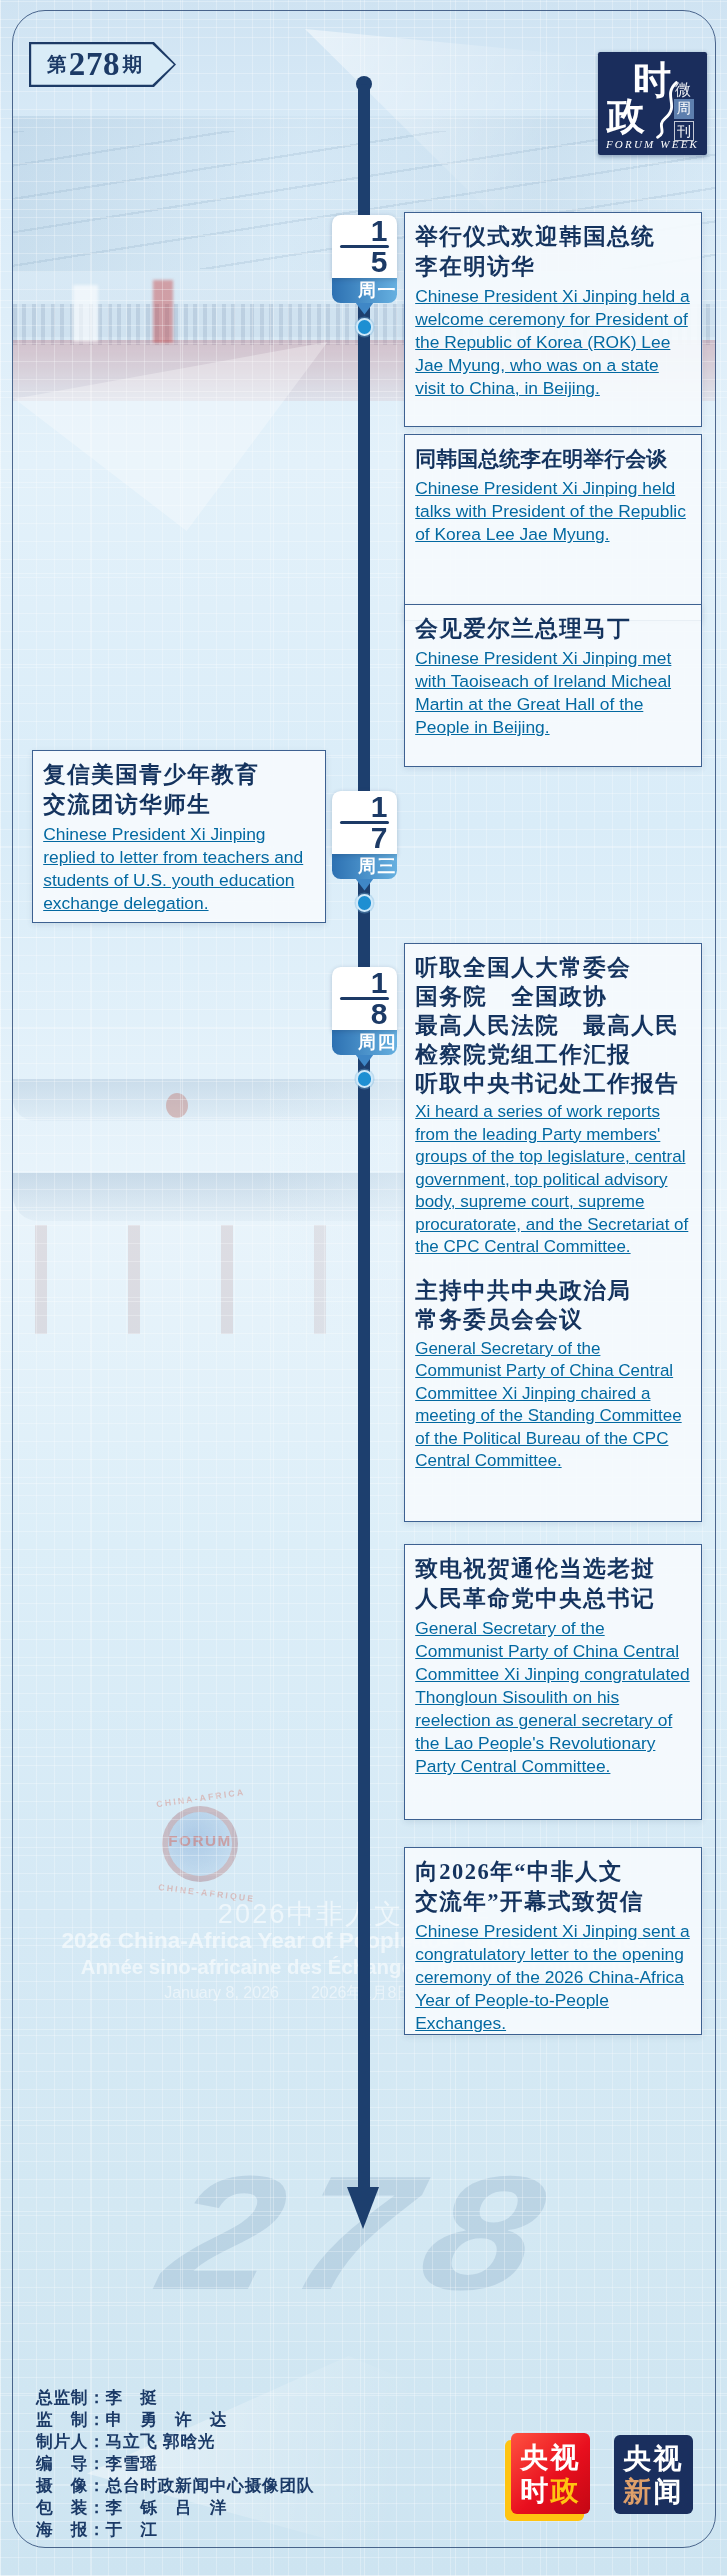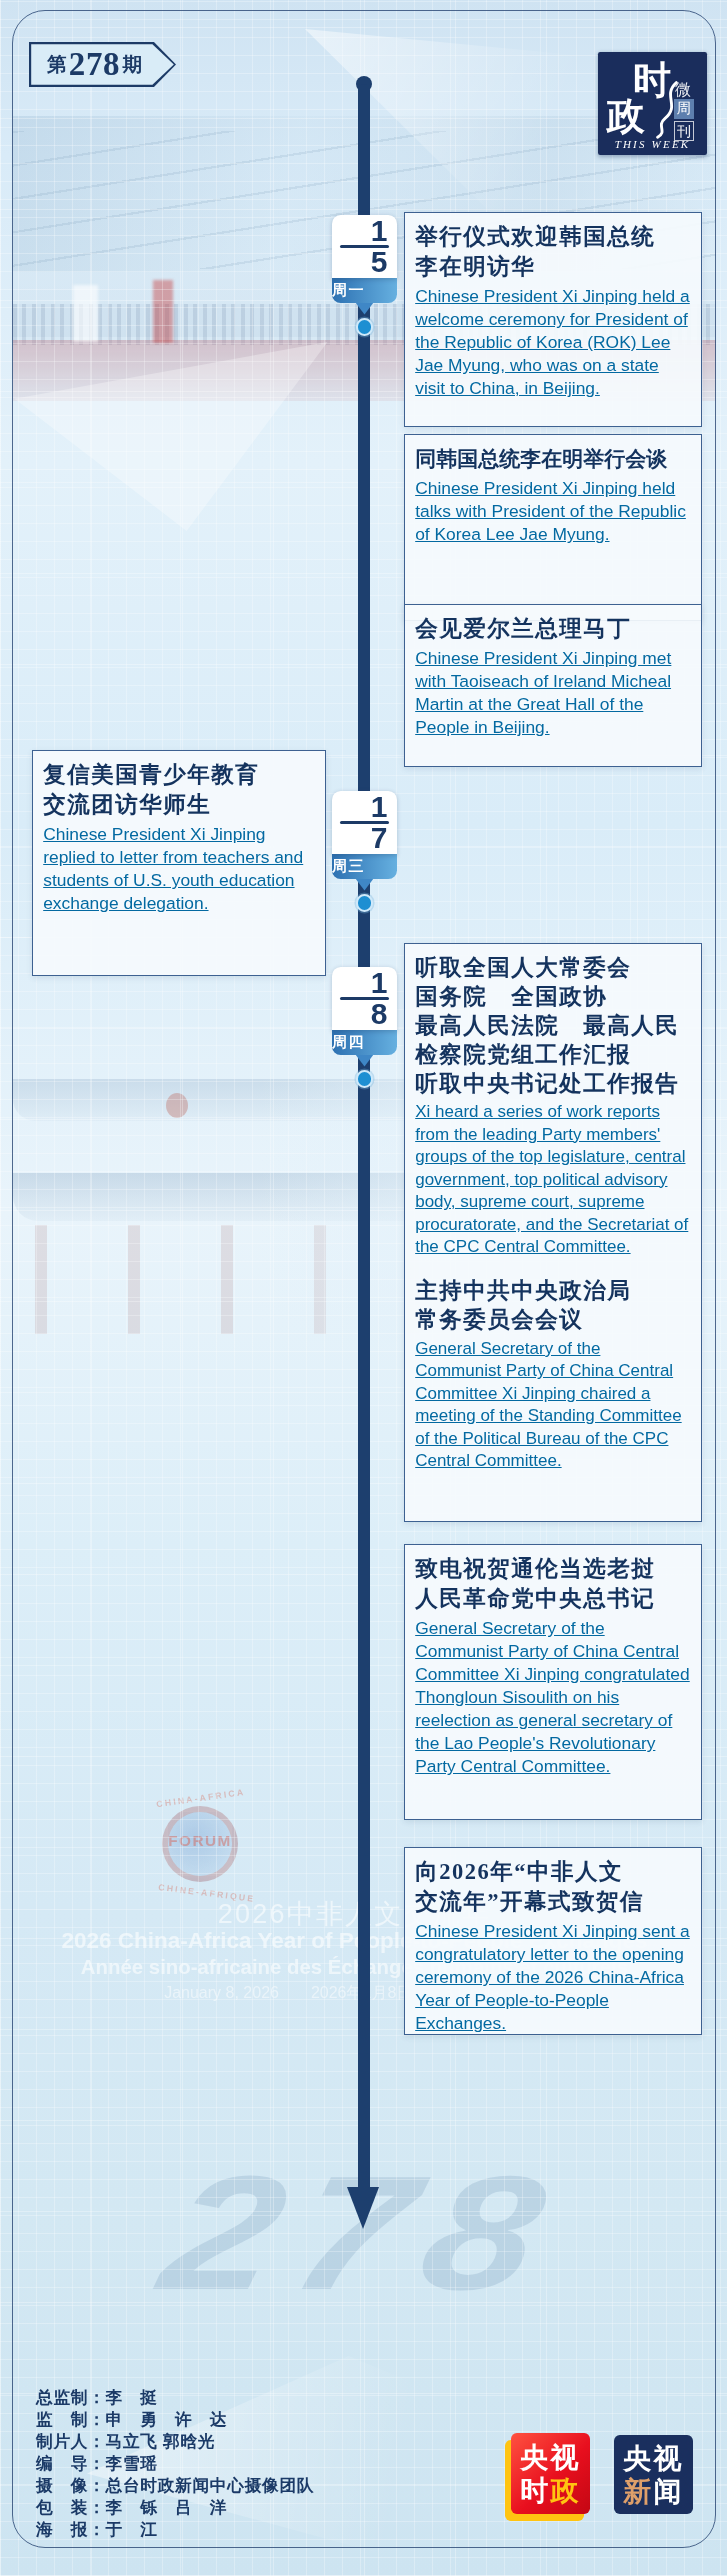--- a/index.html
+++ b/index.html
@@ -105,35 +105,35 @@
      border-left:16.7px solid transparent;border-right:16.7px solid transparent;border-top:42px solid #1d3f6e;}
   
   .marker{left:332px;width:65px;z-index:6;}
   .marker.m1{top:215px;} .marker.m2{top:791px;} .marker.m3{top:967px;}
   .m-box{position:relative;height:63px;background:#ffffff;border-radius:8.7px 8.7px 0 0;
      box-shadow:0 1.5px 4.4px rgba(30,60,100,.25);}
   .m-num-top{position:absolute;right:9.5px;top:0.7px;font-size:30px;font-weight:bold;color:#1c3a66;line-height:30px;}
   .m-bar{position:absolute;left:8px;right:8px;top:30px;height:2.9px;background:#1c3a66;border-radius:1.5px;}
   .m-num-bot{position:absolute;right:9.5px;bottom:0.7px;font-size:30px;font-weight:bold;color:#1c3a66;line-height:30px;}
   .m-week{height:25px;background:linear-gradient(90deg,#2d71b2,#66b0e0);border-radius:0 0 8.7px 8.7px;
-     color:#fff;font-size:15px;font-weight:bold;text-align:left;line-height:25px;letter-spacing:1.5px;font-family:Liberation Serif, serif;}
+     color:#fff;font-size:18px;font-weight:bold;text-align:right;line-height:25px;letter-spacing:1.5px;}
   .m-pointer{width:17.4px;height:11.6px;margin:0 auto;background:#3f87c6;clip-path:polygon(0 0,100% 0,50% 100%);}
   .m-dot{width:17.4px;height:17.4px;margin:3.6px auto 0;border-radius:50%;background:#1e8fd2;
      border:2.2px solid #cfe9fa;box-sizing:border-box;box-shadow:0 0 0 1.5px rgba(120,180,220,.35);}
   
   .card{left:404px;width:298px;background:rgba(245,250,253,.93);border:1.5px solid #3d6191;
      box-sizing:border-box;padding:8.7px 10.2px 10.2px;z-index:5;box-shadow:0 2.2px 5.8px rgba(40,70,110,.12);
      overflow:hidden;}
   .card-title{font-family:"Liberation Serif","DejaVu Serif",serif;font-size:22.5px;line-height:30px;
      color:#14335e;white-space:pre-line;letter-spacing:1.5px;font-weight:600;}
   .card-body{margin-top:3.6px;font-size:17.4px;line-height:23px;color:#0369a1;text-decoration:underline;}
   .c1{top:212px;height:215px;}
   .c2{top:434px;height:187px;} .c2 .card-title{font-size:21px;letter-spacing:0;}
   .c3{top:604px;height:163px;}
-  .cl{left:32px;width:294px;top:750px;height:226px;}
+  .cl{left:32px;width:294px;top:750px;height:173px;}
   .c4{top:943px;height:579px;}
   .c4 .card-title{line-height:29px;} .c4 .card-body{font-size:17px;line-height:22.5px;}
   .c4 .section + .section{margin-top:17.4px;}
   .c5{top:1544px;height:276px;}
   .c6{top:1847px;height:188px;}
   
   .credits{left:36px;top:2387px;z-index:6;color:#1b3a67;font-size:16.7px;line-height:22px;
      font-weight:600;letter-spacing:0.7px;}
   .logo-sz{left:511px;top:2433px;width:79px;height:81px;z-index:6;}
   .logo-sz .back{position:absolute;left:-6.5px;top:6.5px;width:79px;height:81px;background:#ffc411;border-radius:5.8px;}
@@ -195,21 +195,21 @@
   </div>
   <div class="layer brand-logo">
     <span class="shi">时</span>
     <span class="zheng">政</span>
     <svg width="36" height="58" viewBox="0 0 50 80">
       <path d="M38 2 C18 20, 44 34, 22 52 C10 62, 26 70, 12 78" stroke="#ffffff" stroke-width="4" fill="none" stroke-linecap="round"></path>
     </svg>
     <span class="wei">微</span>
     <span class="zhou">周</span>
     <span class="kan">刊</span>
-    <div class="caption">THIS WEEK</div>
+    <div class="caption">FORUM WEEK</div>
   </div>
 
   <div class="layer tl-dot"></div>
   <div class="layer tl-line"></div>
   <div class="layer tl-arrow"></div>
 
   <div class="layer marker m1">
     <div class="m-box">
       <div class="m-num-top">1</div>
       <div class="m-bar"></div>

